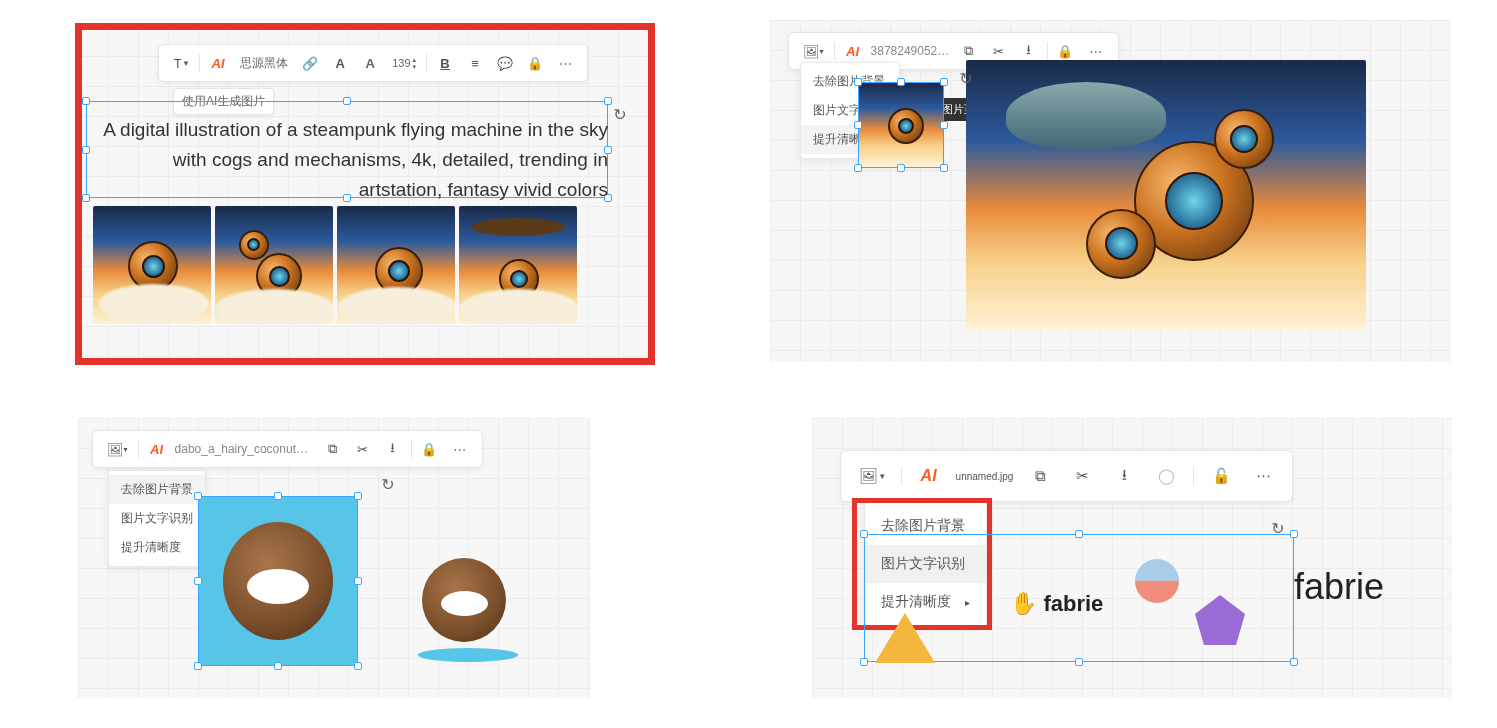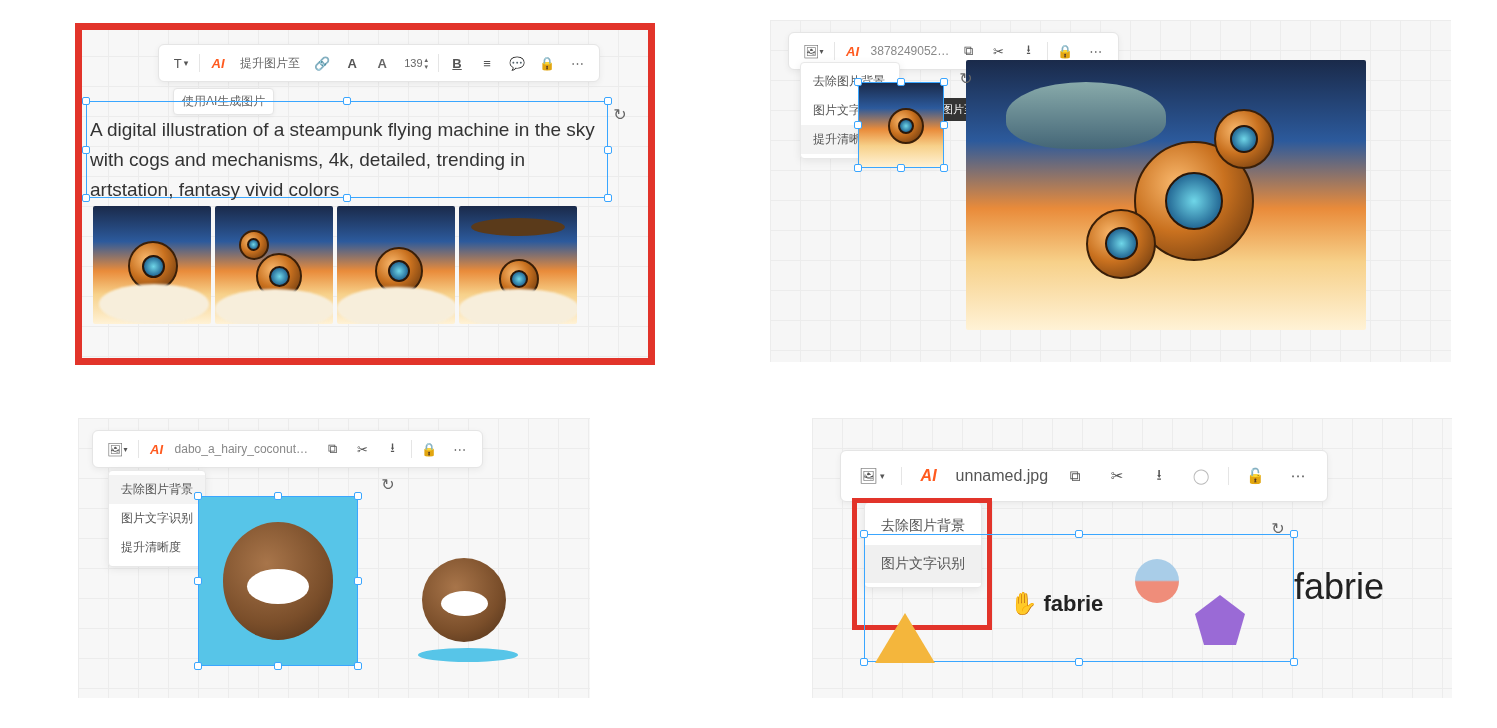--- a/index.html
+++ b/index.html
@@ -79,21 +79,21 @@
   .rotate-icon{
     position:absolute; width:20px;height:20px;
     display:flex;align-items:center;justify-content:center;
     color:#666;font-size:16px;
   }
 
   
   .p1 .toolbar { left:80px; top:18px; }
   .p1 .prompt {
     position:absolute; left:12px; top:89px; right:44px;
-    font-size:19px; color:#333; line-height:30px;
+    font-size:19px; color:#333; line-height:30px;text-align:right;
   }
   .p1 .thumbs { position:absolute; left:15px; top:180px; display:flex; gap:4px; }
   .thumb { width:118px; height:118px; border-radius:2px; overflow:hidden; position:relative; }
   .p1 .sel { left:8px; top:75px; width:522px; height:97px; border-style:solid; }
   .p1-rotate { right:22px; top:78px; }
 
   
   .p2 .toolbar { left:18px; top:12px; }
   .p2 .dropdown.main { left:30px; top:42px; }
   .p2 .dropdown.sub { left:90px; top:76px; }
@@ -144,21 +144,21 @@
 
 <div class="panel p1">
 
   <div class="toolbar">
     <span class="tbtn">
       <span>T</span>
       <span style="font-size:9px;margin-left:2px">▾</span>
     </span>
     <span class="sep"></span>
     <span class="tbtn ai-mark">AI</span>
-    <span class="tbtn" style="font-size:12px;color:#666">提升图片至</span>
+    <span class="tbtn" style="font-size:12px;color:#666">思源黑体</span>
     <span class="tbtn">
         <span>🔗</span>
       </span>
     <span class="tbtn" style="font-weight:600">A</span>
     <span class="tbtn" style="font-weight:600;color:#666">A</span>
     <span class="tbtn" style="font-size:11px;color:#666">
       <span>139</span>
       <span style="display:inline-flex;flex-direction:column;font-size:7px;line-height:7px;margin-left:2px">
         <span>▴</span>
         <span>▾</span>
@@ -345,21 +345,21 @@
 </div>
 
 <div class="panel p4">
   <div class="toolbar">
     <span class="tbtn">
         <span>🖼</span>
         <span style="font-size:9px;margin-left:2px">▾</span>
       </span>
     <span class="sep"></span>
     <span class="tbtn ai-mark" style="font-size:16px">AI</span>
-    <span class="filename" style="font-size:16px;color:#555">unnamed.jpg</span>
+    <span class="filename" style="font-size:10px;color:#555">unnamed.jpg</span>
     <span class="tbtn">
         <span>⧉</span>
       </span>
     <span class="tbtn">
         <span>✂</span>
       </span>
     <span class="tbtn">
         <span>⭳</span>
       </span>
     <span class="tbtn" style="opacity:.4">
@@ -370,20 +370,24 @@
         <span>🔓</span>
       </span>
     <span class="tbtn">
         <span>⋯</span>
       </span>
   </div>
 
   <div class="dropdown main">
     <div class="item">去除图片背景</div>
     <div class="item" style="background:#f0f0f0">图片文字识别</div>
+    <div class="item">
+      <span>提升清晰度</span>
+      <span style="margin-left:10px;font-size:10px">▸</span>
+    </div>
   </div>
   <div class="hl-box"></div>
 
   <div class="sel logo-sel">
     <div class="shape pyramid" style="left:10px;bottom:-2px"></div>
     <div class="shape ball" style="left:270px;top:24px"></div>
     <div class="shape penta" style="left:330px;top:60px"></div>
     <div class="fabrie-logo" style="position:absolute;left:145px;top:56px">
       <span class="hand">✋</span>
       <span>fabrie</span>

